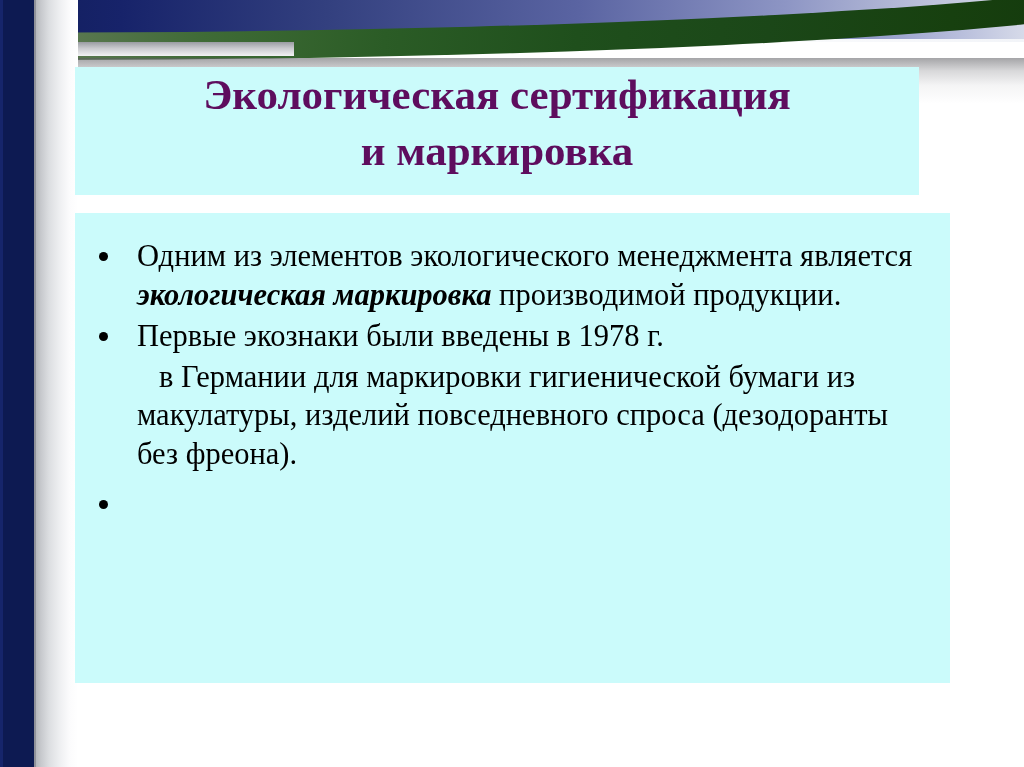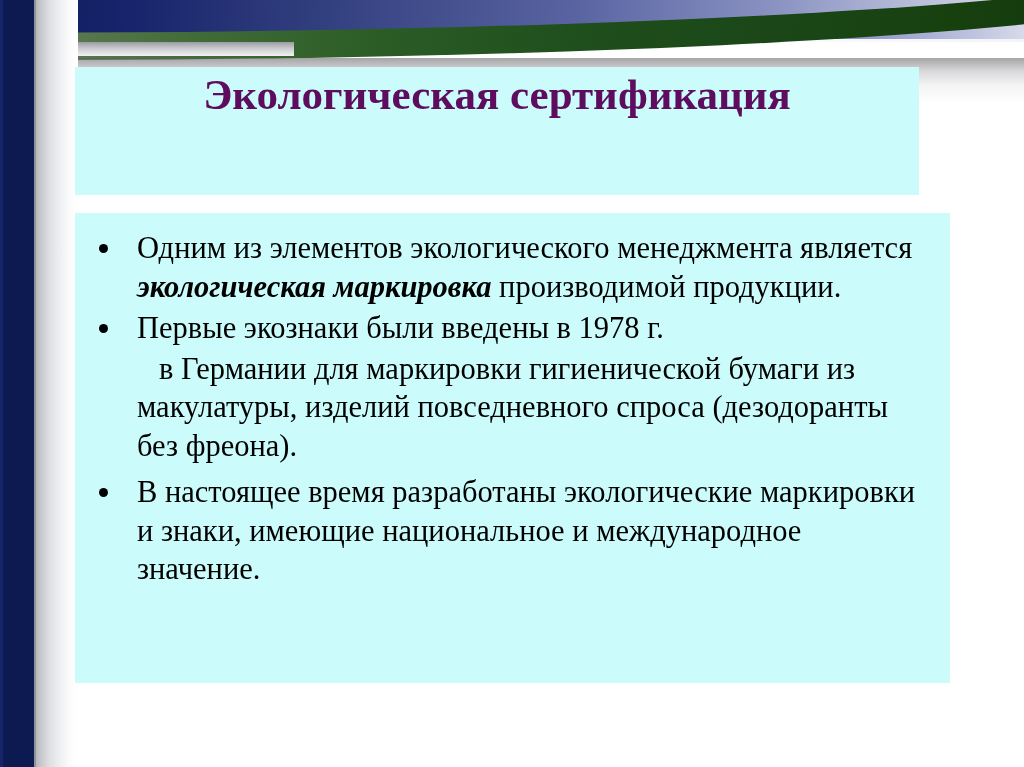--- a/index.html
+++ b/index.html
@@ -203,21 +203,21 @@
   }
 
   .bullet-list {
     margin: 0;
     padding: 0;
     list-style: none;
   }
 
   .bullet-item {
     position: relative;
-    margin: 4px 0 0 0;
+    margin: 12px 0 0 0;
     padding: 0 18px 0 62px;
     color: #000000;
     font-family: "Liberation Serif", "DejaVu Serif", serif;
     font-size: 30.5px;
     line-height: 38.5px;
     text-align: left;
   }
   .bullet-item + .bullet-item {
     margin-top: 3px;
   }
@@ -257,38 +257,38 @@
   <div class="frame-top-hairline"></div>
   <div class="frame-green-swoosh"></div>
   <div class="frame-blue-swoosh"></div>
   <div class="frame-swoosh-shadow"></div>
   <div class="frame-inner-top-bevel"></div>
   <div class="frame-left-bevel"></div>
   <div class="frame-left-bar"></div>
 
   <div class="title-box">
     <div class="title-line">Экологическая сертификация</div>
+    <div class="title-line">и маркировка</div>
   </div>
 
   <div class="body-box">
     <ul class="bullet-list">
 
       <li class="bullet-item">
         <span class="bullet-dot"></span>
         <span>Одним из элементов экологического менеджмента является </span><span class="em-bold-italic">экологическая маркировка</span><span> производимой продукции.</span>
       </li>
 
       <li class="bullet-item">
         <span class="bullet-dot"></span>
         <span>Первые экознаки были введены в 1978 г.</span>
       </li>
 
       <li class="sub-para">в Германии для маркировки гигиенической бумаги из макулатуры, изделий повседневного спроса (дезодоранты без фреона).</li>
 
       <li class="bullet-item">
         <span class="bullet-dot"></span>
-        <span>В настоящее время разработаны экологические маркировки и знаки, имеющие национальное и международное значение.</span>
       </li>
 
     </ul>
   </div>
 
 </div>
 
 </body></html>

